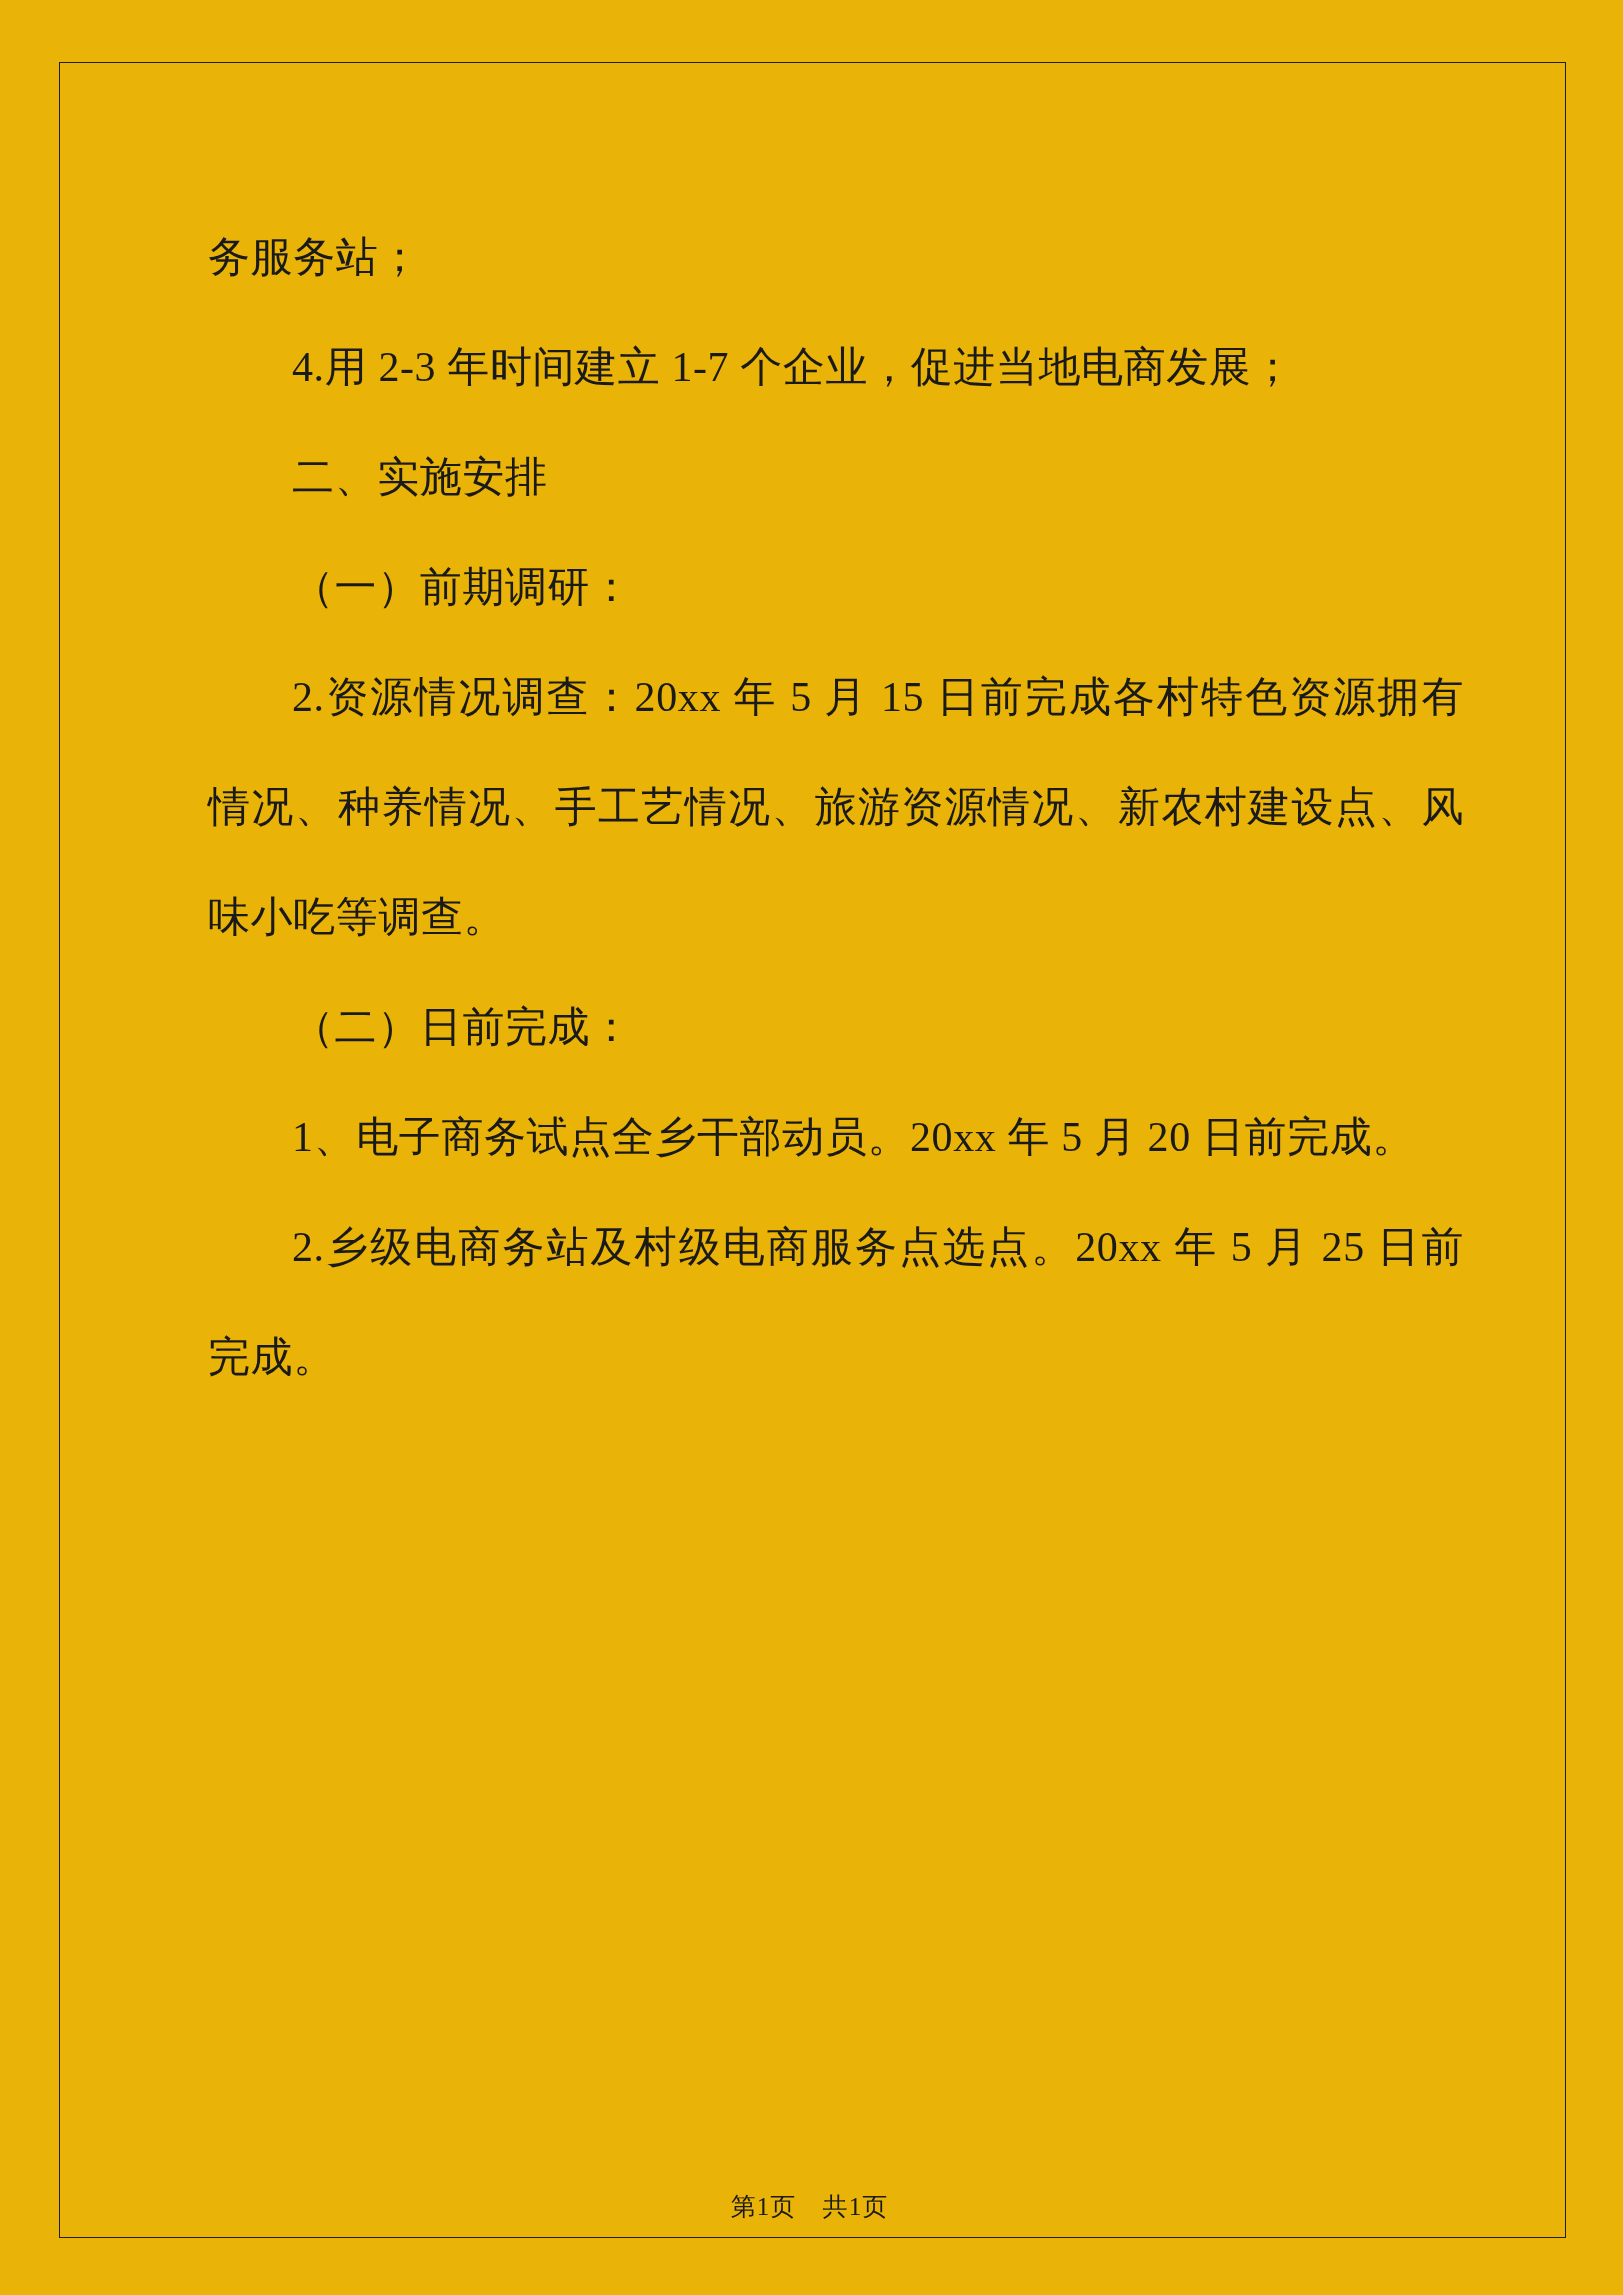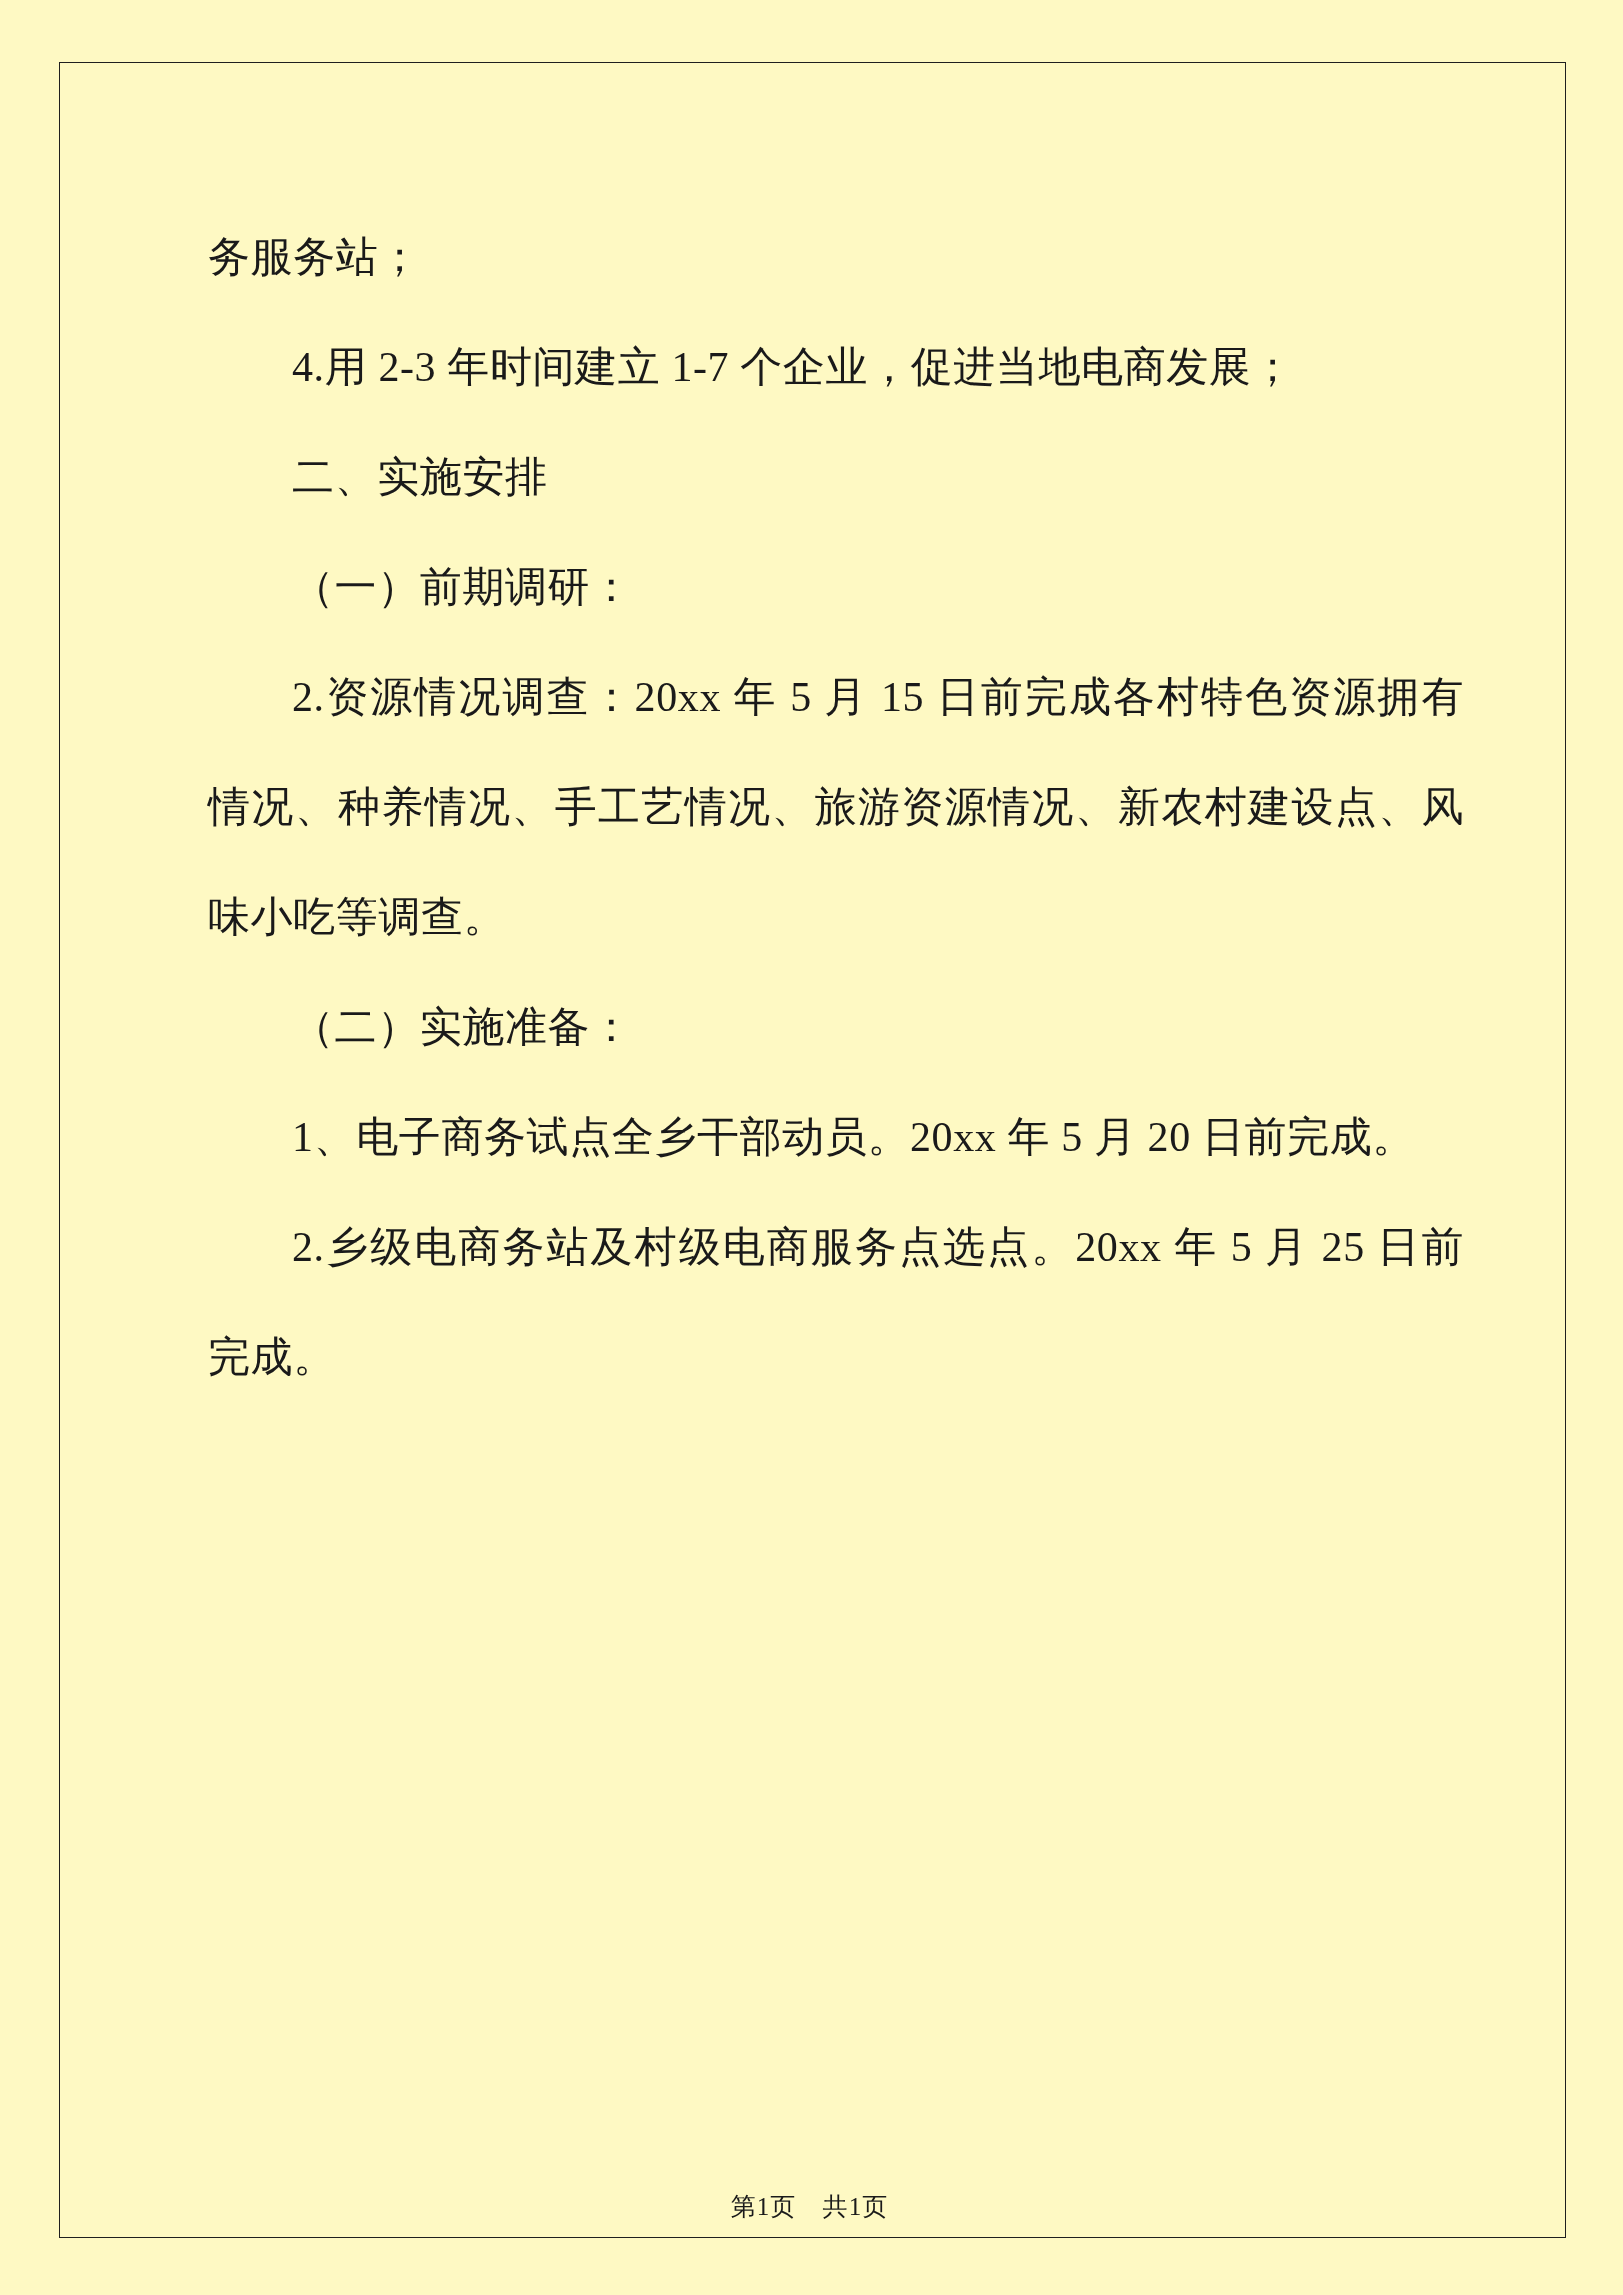--- a/index.html
+++ b/index.html
@@ -4,21 +4,21 @@
 <style>
   html, body {
     margin: 0;
     padding: 0;
     background: #ffffff;
   }
   .page {
     position: relative;
     width: 1623px;
     height: 2295px;
-    background: #fef9c3;
+    background: #eab308;
     overflow: hidden;
     font-family: "Liberation Serif", "DejaVu Serif", serif;
     color: #1a1a1a;
   }
   .page-border {
     position: absolute;
     left: 59px;
     top: 62px;
     right: 57px;
     bottom: 57px;
@@ -60,21 +60,21 @@
 <div class="page">
 
   <div class="page-border"></div>
 
   <div class="doc-body">
     <p class="para no-indent">务服务站；</p>
     <p class="para">4.用 2-3 年时间建立 1-7 个企业，促进当地电商发展；</p>
     <p class="para">二、实施安排</p>
     <p class="para">（一）前期调研：</p>
     <p class="para">2.资源情况调查：20xx 年 5 月 15 日前完成各村特色资源拥有情况、种养情况、手工艺情况、旅游资源情况、新农村建设点、风味小吃等调查。</p>
-    <p class="para">（二）实施准备：</p>
+    <p class="para">（二）日前完成：</p>
     <p class="para">1、电子商务试点全乡干部动员。20xx 年 5 月 20 日前完成。</p>
     <p class="para">2.乡级电商务站及村级电商服务点选点。20xx 年 5 月 25 日前完成。</p>
   </div>
 
   <div class="footer">第1页　共1页</div>
 
 </div>
 
 
 </body></html>

